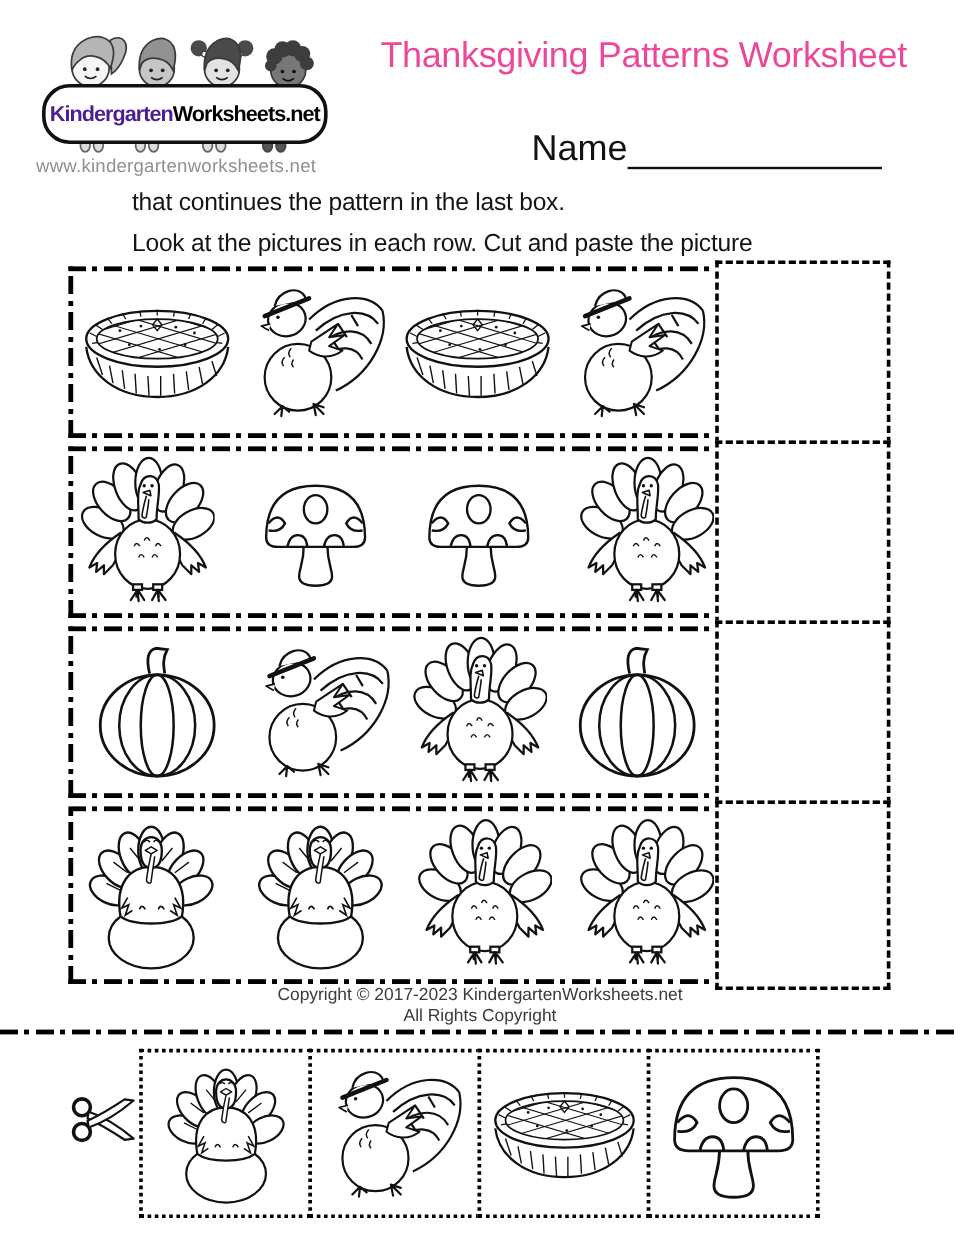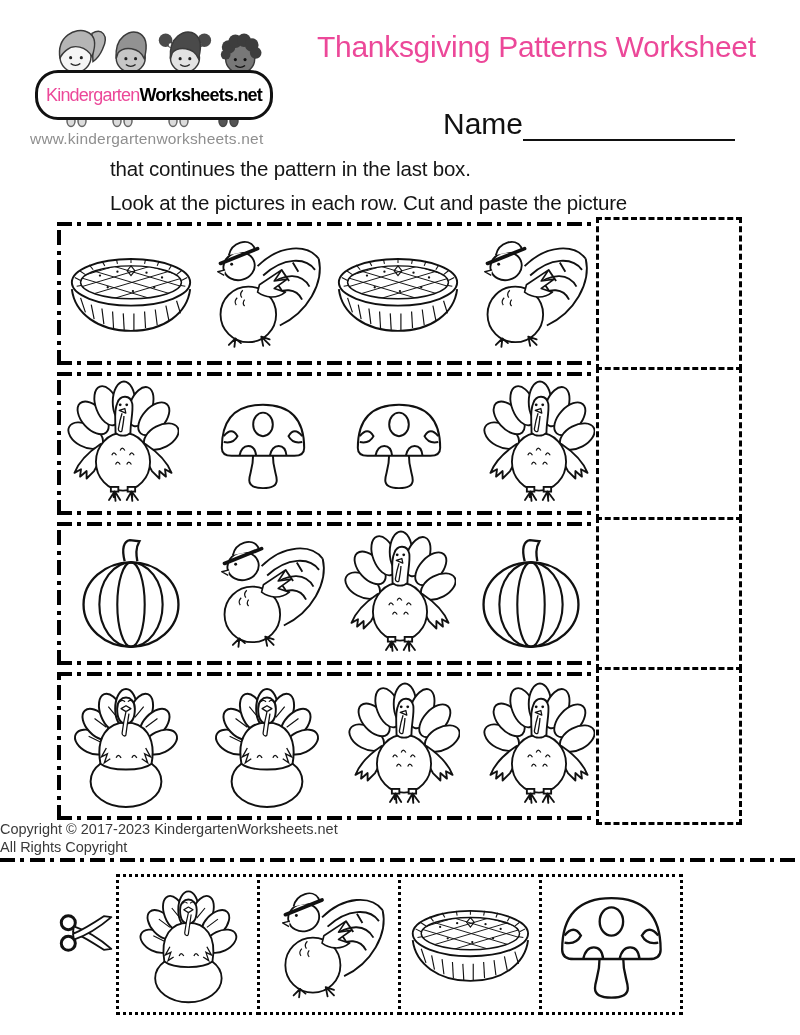--- a/index.html
+++ b/index.html
@@ -10,21 +10,21 @@
   }
   
   .logo { position:absolute; left:30px; top:12px; width:246px; height:130px; }
   .logo-kids { position:absolute; left:8px; top:4px; width:230px; height:62px; }
   .logo-banner {
     position:absolute; left:5px; top:58px; width:232px; height:44px;
     background:#fff; border:3px solid #111; border-radius:23px;
     display:flex; align-items:center; justify-content:center;
     white-space:nowrap; z-index:2;
   }
-  .logo-banner .lt-light { font-size:18px; font-weight:400; color:#ec4899; letter-spacing:-0.8px; }
+  .logo-banner .lt-light { font-size:18px; font-weight:700; color:#4c1d95; letter-spacing:-0.8px; }
   .logo-banner .lt-bold  { font-size:18px; font-weight:800; color:#000;    letter-spacing:-0.8px; }
   .logo-feet { position:absolute; left:25px; top:100px; width:200px; height:18px; z-index:1; }
   .logo-url  { position:absolute; left:0px; top:118px; width:246px; 
                font-size:15.5px; color:#8f8f8f; letter-spacing:0.2px; }
   
   .title { position:absolute; left:289px; top:30px; width:480px;
            font-size:30px; letter-spacing:-0.3px; color:#ec4899;margin-left:28px; }
   .name-row { position:absolute; left:443px; top:107px; width:320px; font-size:30px; color:#111; }
   .name-line { display:inline-block; width:212px; border-bottom:2px solid #111; height:30px;
                vertical-align:bottom; }
@@ -56,21 +56,21 @@
   }
   .cell { display:flex; align-items:center; justify-content:center; }
   .cell svg { width:100%; height:100%; }
   .icon-pie            { width:128px; height:94px; }
   .icon-turkey-run     { width:126px; height:120px; }
   .icon-turkey-front   { width:112px; height:128px; }
   .icon-mushroom       { width:106px; height:102px; }
   .icon-pumpkin        { width:128px; height:116px; }
   .icon-turkey-pumpkin { width:118px; height:130px; }
   
-  .copyright { position:absolute; left:0; top:820px; width:100%; 
+  .copyright { position:absolute; left:0; top:820px; width:100%; text-align:center;
                font-size:14.5px; line-height:18px; color:#3a3a3a; }
   .cut-line { position:absolute; left:0; top:858px; width:800px; height:4px;
     background-image:repeating-linear-gradient(90deg,#000 0 15px,transparent 15px 20px,#000 20px 24px,transparent 24px 30px); }
   .scissors { position:absolute; left:58px; top:908px; width:58px; height:50px; }
   .cut-boxes { position:absolute; left:116px; top:874px; width:567px; height:141px; display:flex; }
   .cut-boxes > .cell { flex:1 1 0; height:141px; border:3px dotted #000; box-sizing:border-box;
                        background:#fff; padding:4px; }
   .cut-boxes > .cell + .cell { margin-left:-3px; }
   .cut-boxes > .cell svg { width:96%; height:96%; }
   .defs { position:absolute; width:0; height:0; overflow:hidden; }

